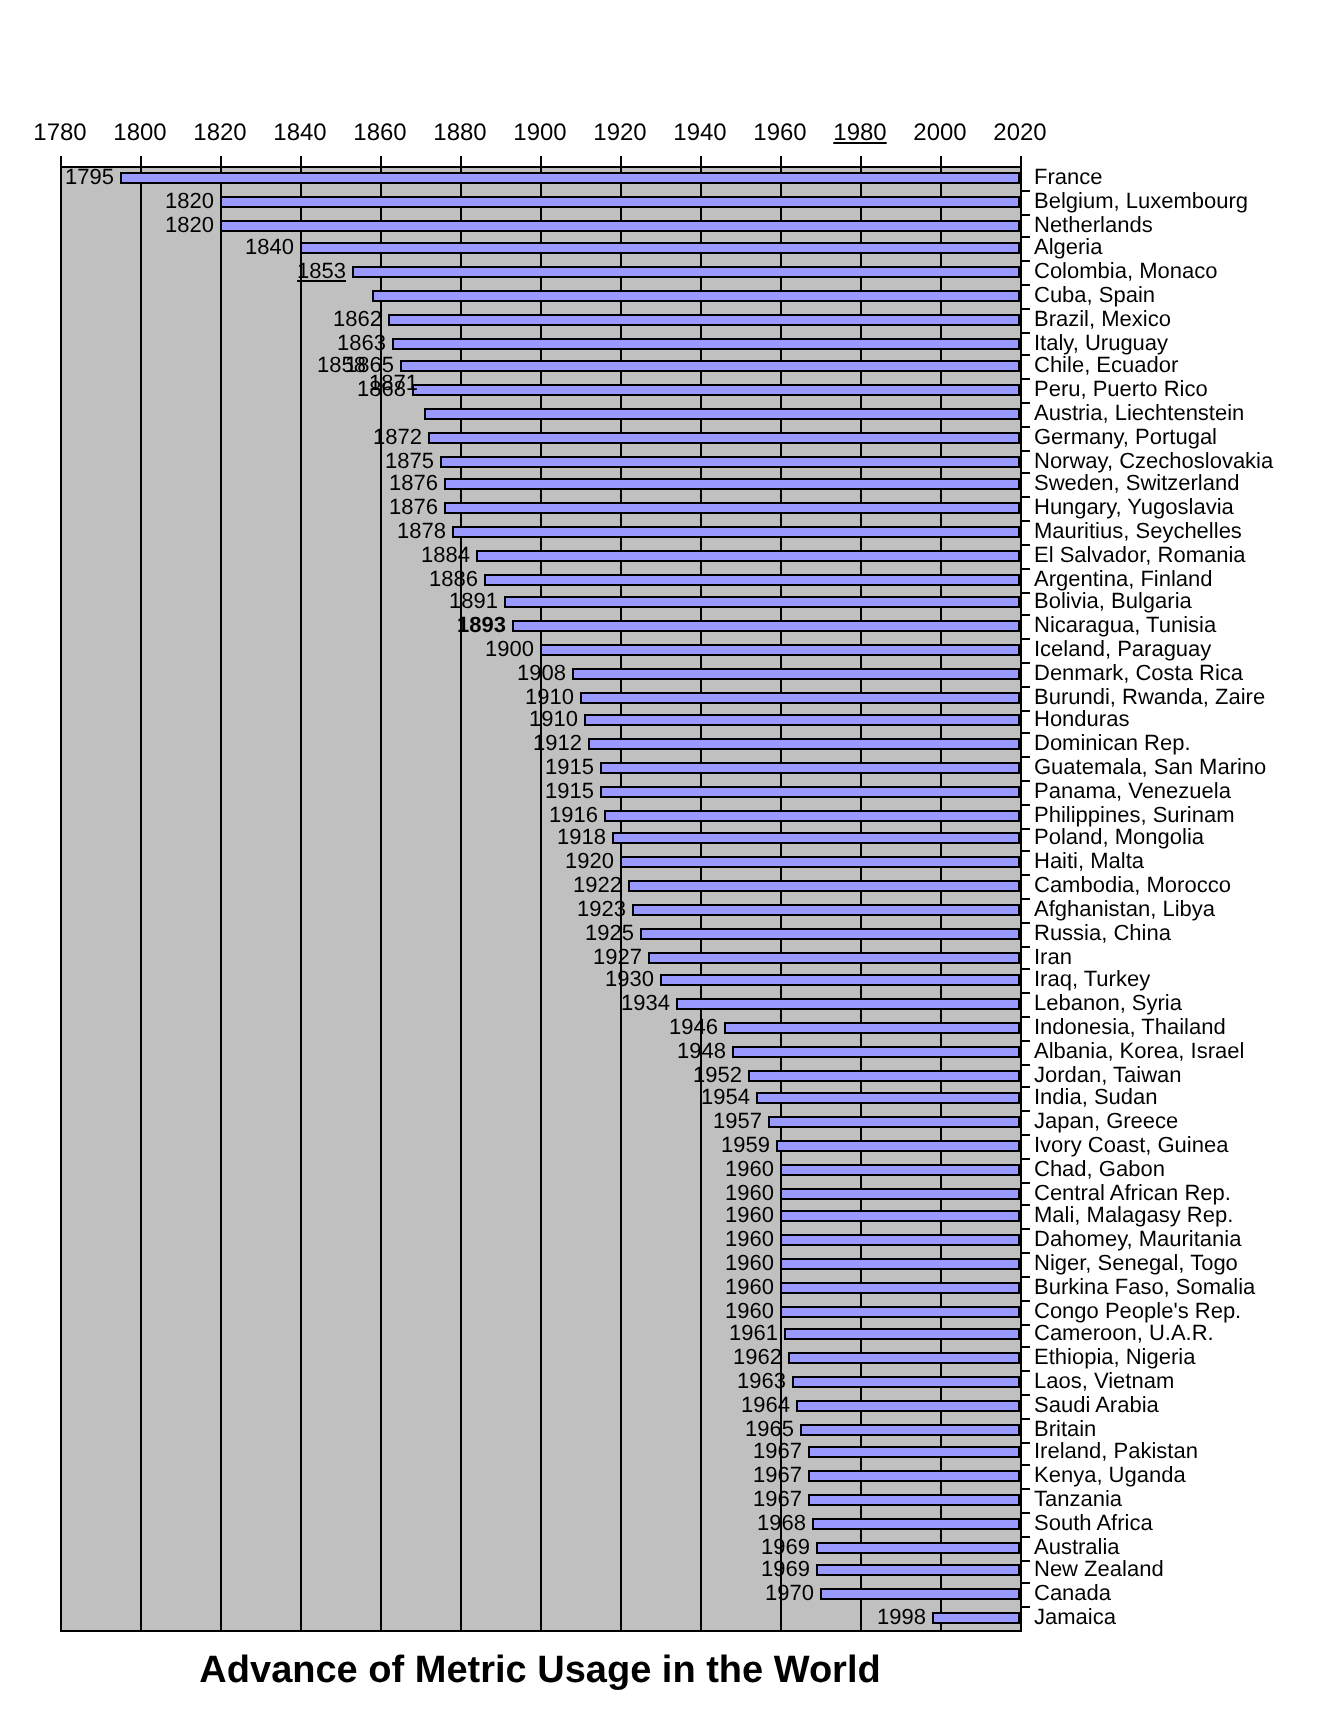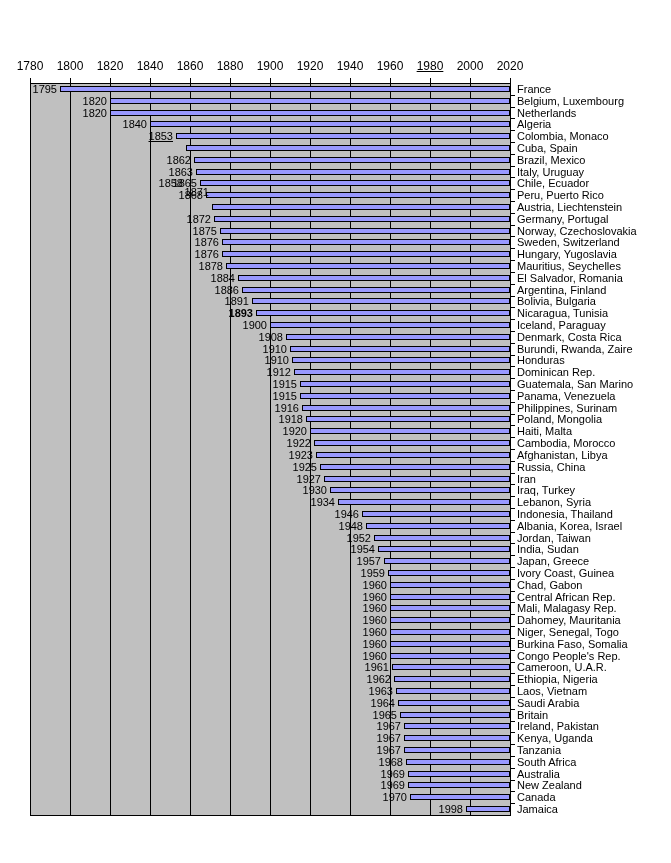--- a/index.html
+++ b/index.html
@@ -378,13 +378,14 @@
       <div class="bar-year-label" style="left: 344px; top: 779px;">1969</div>
       <div class="country-label" style="left: 517px; top: 779px;">New Zealand</div>
       <div class="bar" style="left: 410px; top: 794px; width: 100px; background: rgb(153, 153, 255); border-color: rgb(0, 0, 0);"></div>
       <div class="bar-year-label" style="left: 346px; top: 791px;">1970</div>
       <div class="country-label" style="left: 517px; top: 791px;">Canada</div>
       <div class="bar" style="left: 466px; top: 806px; width: 44px; background: rgb(153, 153, 255); border-color: rgb(0, 0, 0);"></div>
       <div class="bar-year-label" style="left: 402px; top: 803px;">1998</div>
       <div class="country-label" style="left: 517px; top: 803px;">Jamaica</div>
     </div>
 
+  <div class="title-bottom">Advance of Metric Usage in the World</div>
 </div>
 
 </body></html>

